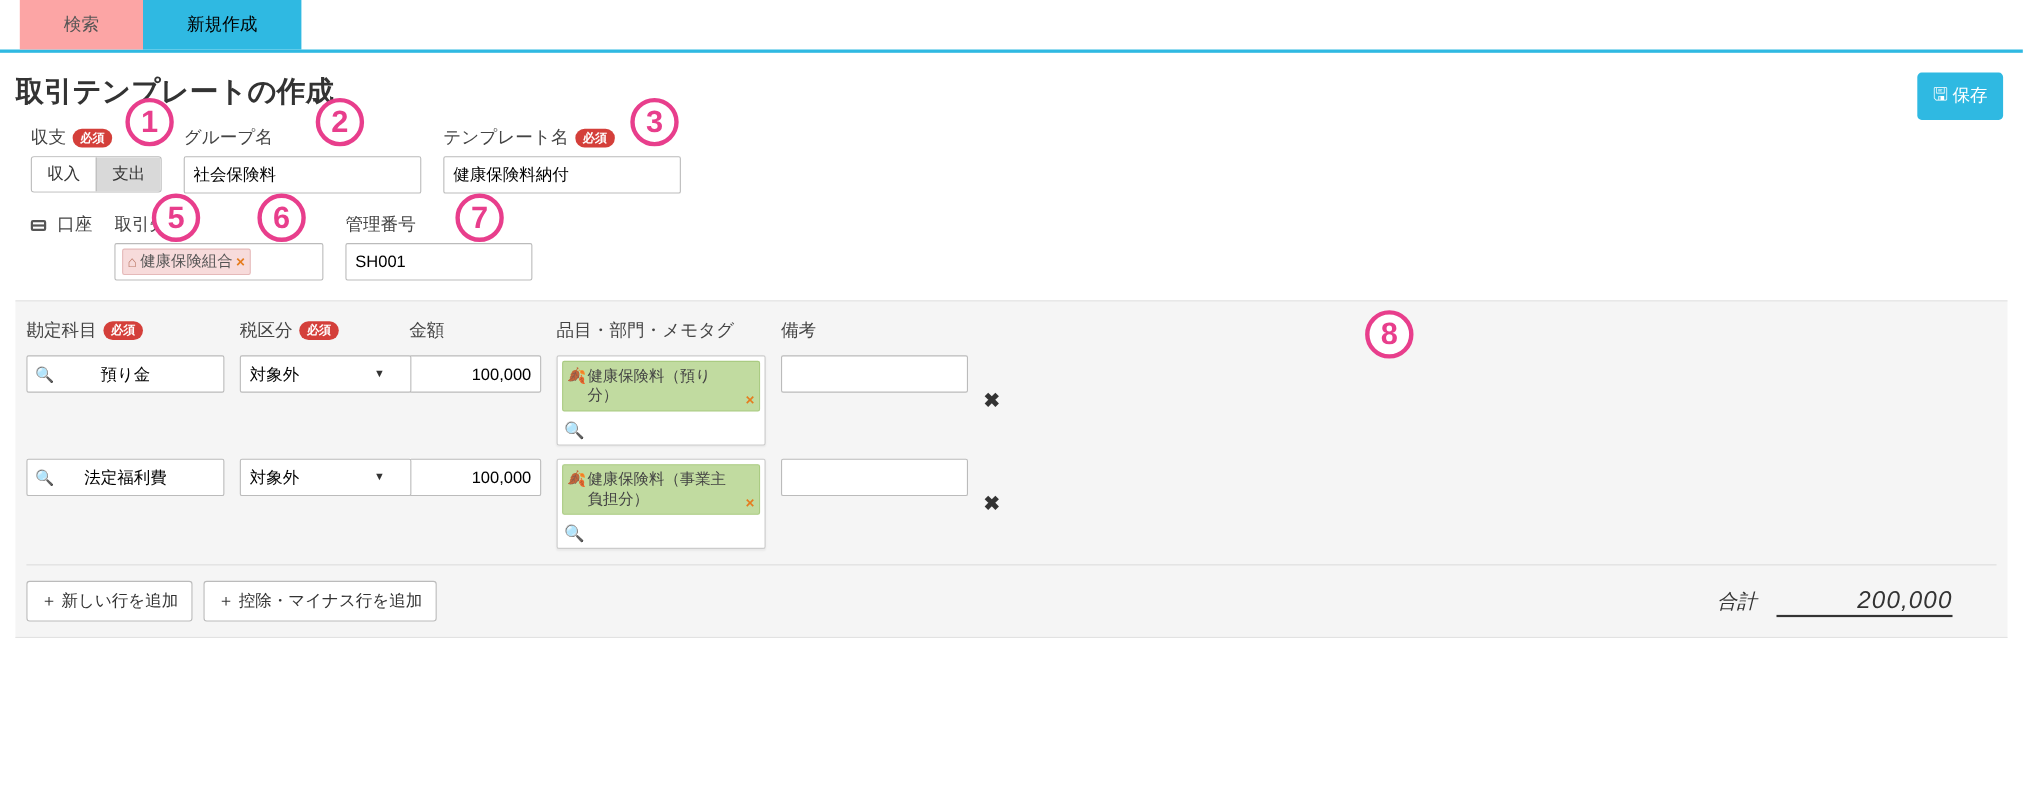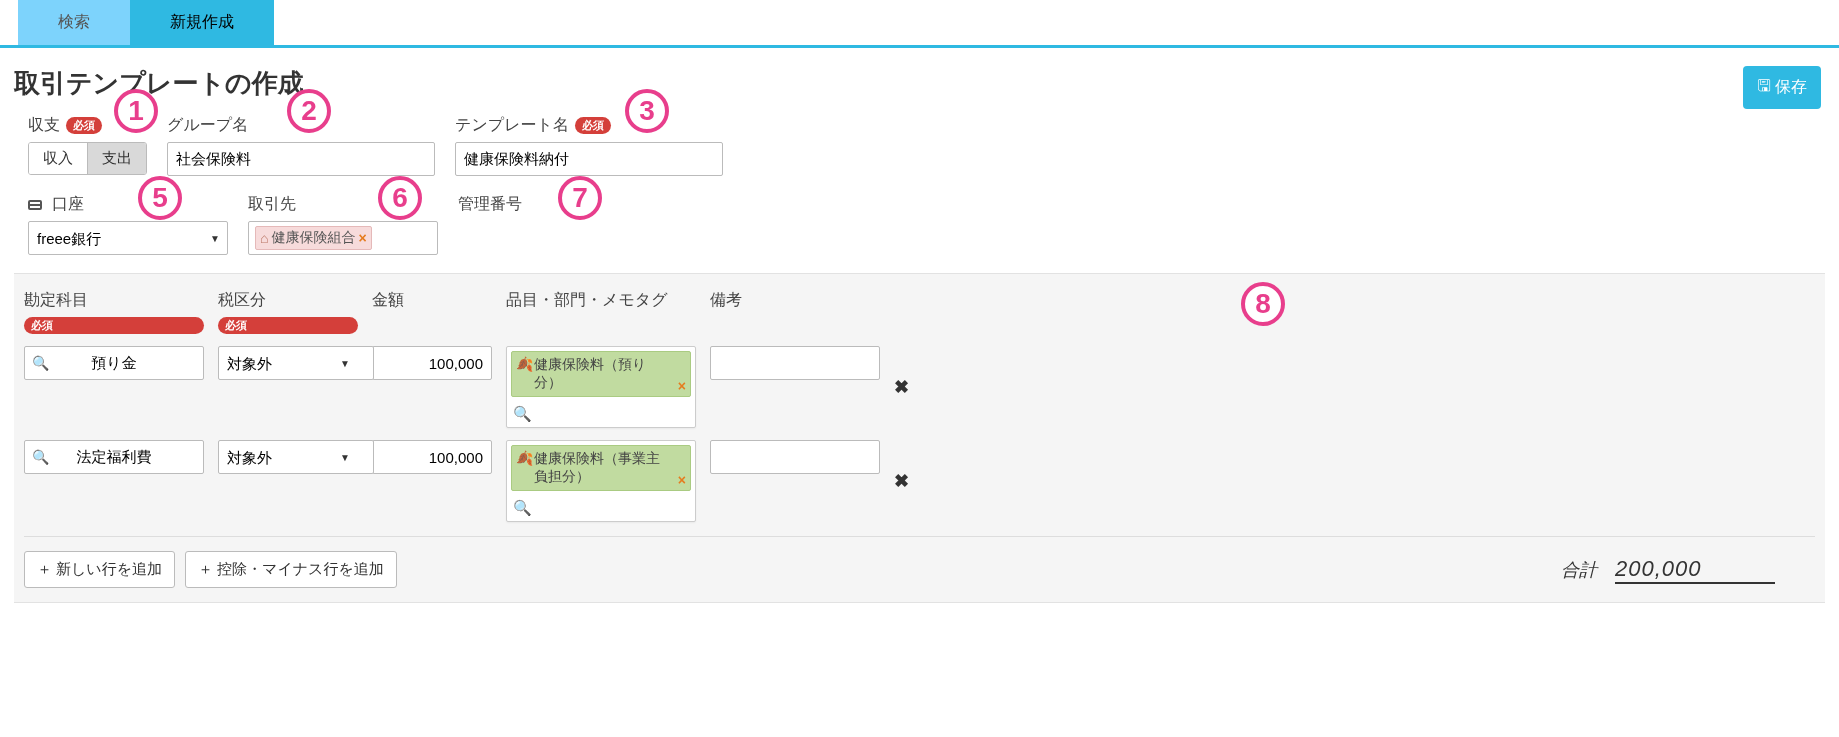--- a/index.html
+++ b/index.html
@@ -1,62 +1,62 @@
 <!DOCTYPE html>
 <html><head>
 <meta charset="utf-8">
 <style>
   * { box-sizing: border-box; margin: 0; padding: 0; }
   body { font-family: "Hiragino Kaku Gothic ProN", "メイリオ", Meiryo, sans-serif; font-size: 14px; color: #333; background: #fff; }
   .tabbar { display: flex; border-bottom: 3px solid #2fb9e2; padding-left: 18px; }
   .tab { padding: 12px 40px; font-size: 16px; color: #555; cursor: pointer; }
-  .tab.inactive { background: #7dd3fc; }
+  .tab.inactive { background: #fca5a5; }
   .tab.active { background: #2fb9e2; color: #000000; }
   .page { padding: 18px 14px; position: relative; }
   .page-title { font-size: 26px; font-weight: bold; margin-bottom: 14px; }
   .save-btn { position: absolute; right: 18px; top: 18px; background: #2fb9e2; color: #fff; border: none; border-radius: 4px; padding: 8px 14px; font-size: 16px; cursor: pointer; display: inline-flex; align-items: center; gap: 4px; }
   .row { display: flex; flex-wrap: wrap; gap: 20px; margin-bottom: 18px; padding-left: 14px; }
   .field { display: flex; flex-direction: column; gap: 6px; position: relative; }
   .field-label { font-size: 16px; color: #444; display: inline-flex; align-items: center; gap: 6px; }
   .req-badge { display: inline-block; background: #d43f3a; color: #fff; font-size: 11px; padding: 1px 7px; border-radius: 9px; font-weight: bold; }
   .toggle-group { display: inline-flex; border: 1px solid #bbb; border-radius: 3px; overflow: hidden; }
   .toggle-btn { padding: 6px 14px; background: #fff; cursor: pointer; font-size: 15px; }
   .toggle-btn + .toggle-btn { border-left: 1px solid #bbb; }
   .toggle-btn.active { background: #d9d9d9; }
   input[type=text].txt, .txt { border: 1px solid #bbb; border-radius: 2px; padding: 6px 8px; font-size: 15px; height: 34px; }
-  .w-240 { width: 268px; }
+  .w-240 { width: 216px; }
   .w-130 { width: 156px; }
   .w-110 { width: 120px; text-align: right; }
   .w-170 { width: 170px; }
   .w-200 { width: 200px; }
   .sel { border: 1px solid #bbb; border-radius: 2px; padding: 6px 24px 6px 8px; font-size: 15px; height: 34px; background: #fff; appearance: none; position: relative; }
   .sel-wrap { position: relative; display: inline-block; }
   .sel-wrap::after { content: "▼"; font-size: 10px; position: absolute; right: 8px; top: 50%; transform: translateY(-50%); pointer-events: none; color: #333; }
   .tagish-input { border: 1px solid #bbb; border-radius: 2px; padding: 4px 6px; min-height: 34px; width: 190px; display: flex; flex-wrap: wrap; align-items: center; gap: 4px; }
   .partner-tag { background: #f7dbdb; border: 1px solid #e5b9b9; border-radius: 2px; padding: 2px 4px; display: inline-flex; align-items: center; gap: 3px; font-size: 14px; color: #555; }
   .partner-tag .tio { color: #e57c1f; font-weight: bold; cursor: pointer; }
   .section { background: #f5f5f5; border-top: 1px solid #e2e2e2; border-bottom: 1px solid #e2e2e2; padding: 16px 10px 14px; margin-top: 18px; }
   .grid { display: grid; grid-template-columns: 180px 140px 120px 190px 170px 30px 1fr; gap: 12px 14px; align-items: start; }
-  .grid-header { font-size: 16px; color: #444; display: flex; gap: 6px; flex-direction: column; }
+  .grid-header { font-size: 16px; color: #444; display: flex; align-items: center; gap: 6px; }
   .cell-input { display: flex; align-items: center; gap: 4px; }
   .search-prefix { position: relative; }
   .search-prefix .mag { position: absolute; left: 8px; top: 50%; transform: translateY(-50%); color: #888; font-size: 14px; pointer-events: none; }
   .search-prefix input { padding-left: 26px; text-align: center; }
   .tagbox { border: 1px solid #ccc; background: #fff; border-radius: 2px; width: 190px; display: flex; flex-direction: column; box-shadow: 0 1px 2px rgba(0,0,0,0.05); }
   .tagbox .chip { background: #c1dba0; border: 1px solid #aacb82; margin: 4px; padding: 4px 22px 4px 22px; position: relative; font-size: 14px; color: #444; border-radius: 2px; }
   .tagbox .chip .leaf { position: absolute; left: 4px; top: 4px; color: #6b8e23; font-size: 14px; }
   .tagbox .chip .cx { position: absolute; right: 4px; bottom: 2px; color: #e57c1f; font-weight: bold; cursor: pointer; }
   .tagbox .search-row { padding: 4px 6px; color: #888; font-size: 15px; }
   .del-x { color: #333; font-size: 18px; font-weight: bold; cursor: pointer; align-self: center; }
   .hr { border: none; border-top: 1px solid #ddd; margin: 14px 0; }
   .footer-row { display: flex; align-items: center; gap: 10px; }
   .ghost-btn { background: #fff; border: 1px solid #bbb; border-radius: 3px; padding: 8px 12px; font-size: 15px; cursor: pointer; display: inline-flex; align-items: center; gap: 4px; color: #333; }
   .total-wrap { margin-left: auto; display: flex; align-items: baseline; gap: 18px; padding-right: 40px; font-style: italic; }
   .total-label { font-size: 18px; color: #333; }
-  .total-value { font-size: 22px; border-bottom: 2px solid #333; min-width: 160px; text-align: left; letter-spacing: 1px; }
+  .total-value { font-size: 22px; border-bottom: 2px solid #333; min-width: 160px; text-align: right; letter-spacing: 1px; }
   
   .annot { position: absolute; width: 44px; height: 44px; border: 4px solid #e83e8c; border-radius: 50%; display: flex; align-items: center; justify-content: center; font-size: 28px; font-weight: bold; color: #e83e8c; background: #fff; pointer-events: none; z-index: 50; font-family: Arial, sans-serif; }
   .card-icon { display:inline-block; width:14px; height:10px; border:2px solid #555; border-radius:2px; position:relative; vertical-align:middle; margin-right:4px; }
   .card-icon::after { content:""; position:absolute; left:0; right:0; top:2px; height:2px; background:#555; }
 </style>
 </head>
 <body>
 
 <div class="tabbar">
   <div class="tab inactive">検索</div>
@@ -104,42 +104,38 @@
 
   </div>
 
   <div class="row">
 
     <div class="field">
       <div class="field-label">
         <span class="card-icon"></span>
         <span>口座</span>
       </div>
-      <div class="sel-wrap">
-        <select class="sel w-200">
-          <option>freee銀行</option>
-        </select>
-      </div>
       <div class="annot" style="left:110px; top:-18px;">5</div>
     </div>
 
     <div class="field">
       <div class="field-label">取引先</div>
       <div class="tagish-input">
         <span class="partner-tag">
           <span style="color:#b76;">⌂</span>
           <span>健康保険組合</span>
           <span class="tio">×</span>
         </span>
       </div>
       <div class="annot" style="left:130px; top:-18px;">6</div>
     </div>
 
     <div class="field">
       <div class="field-label">管理番号</div>
+      <input type="text" class="txt w-170" value="SH001" style="">
       <div class="annot" style="left:100px; top:-18px;">7</div>
     </div>
 
   </div>
 
   <div class="section" style="position:relative;">
 
     <div class="annot" style="right:540px; top:8px;">8</div>
 
     <div class="grid">

